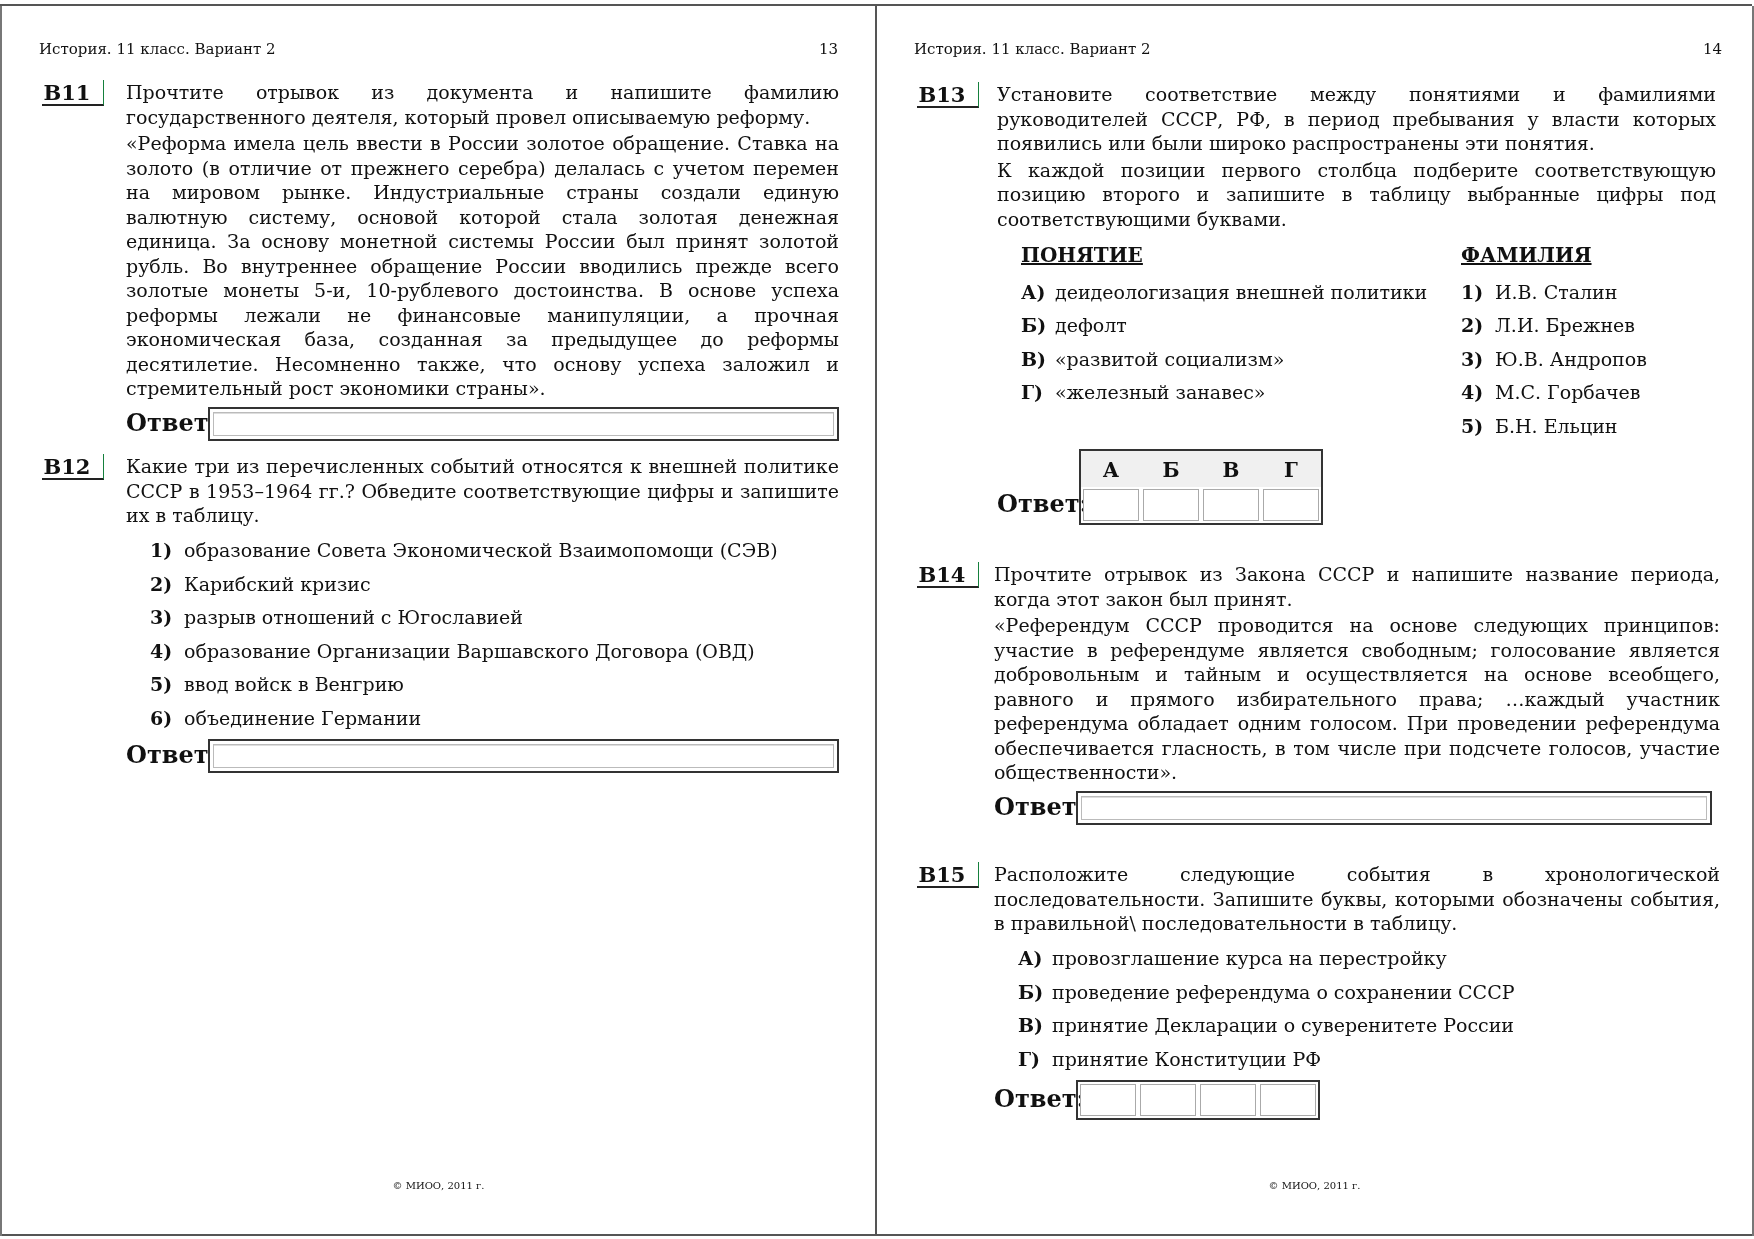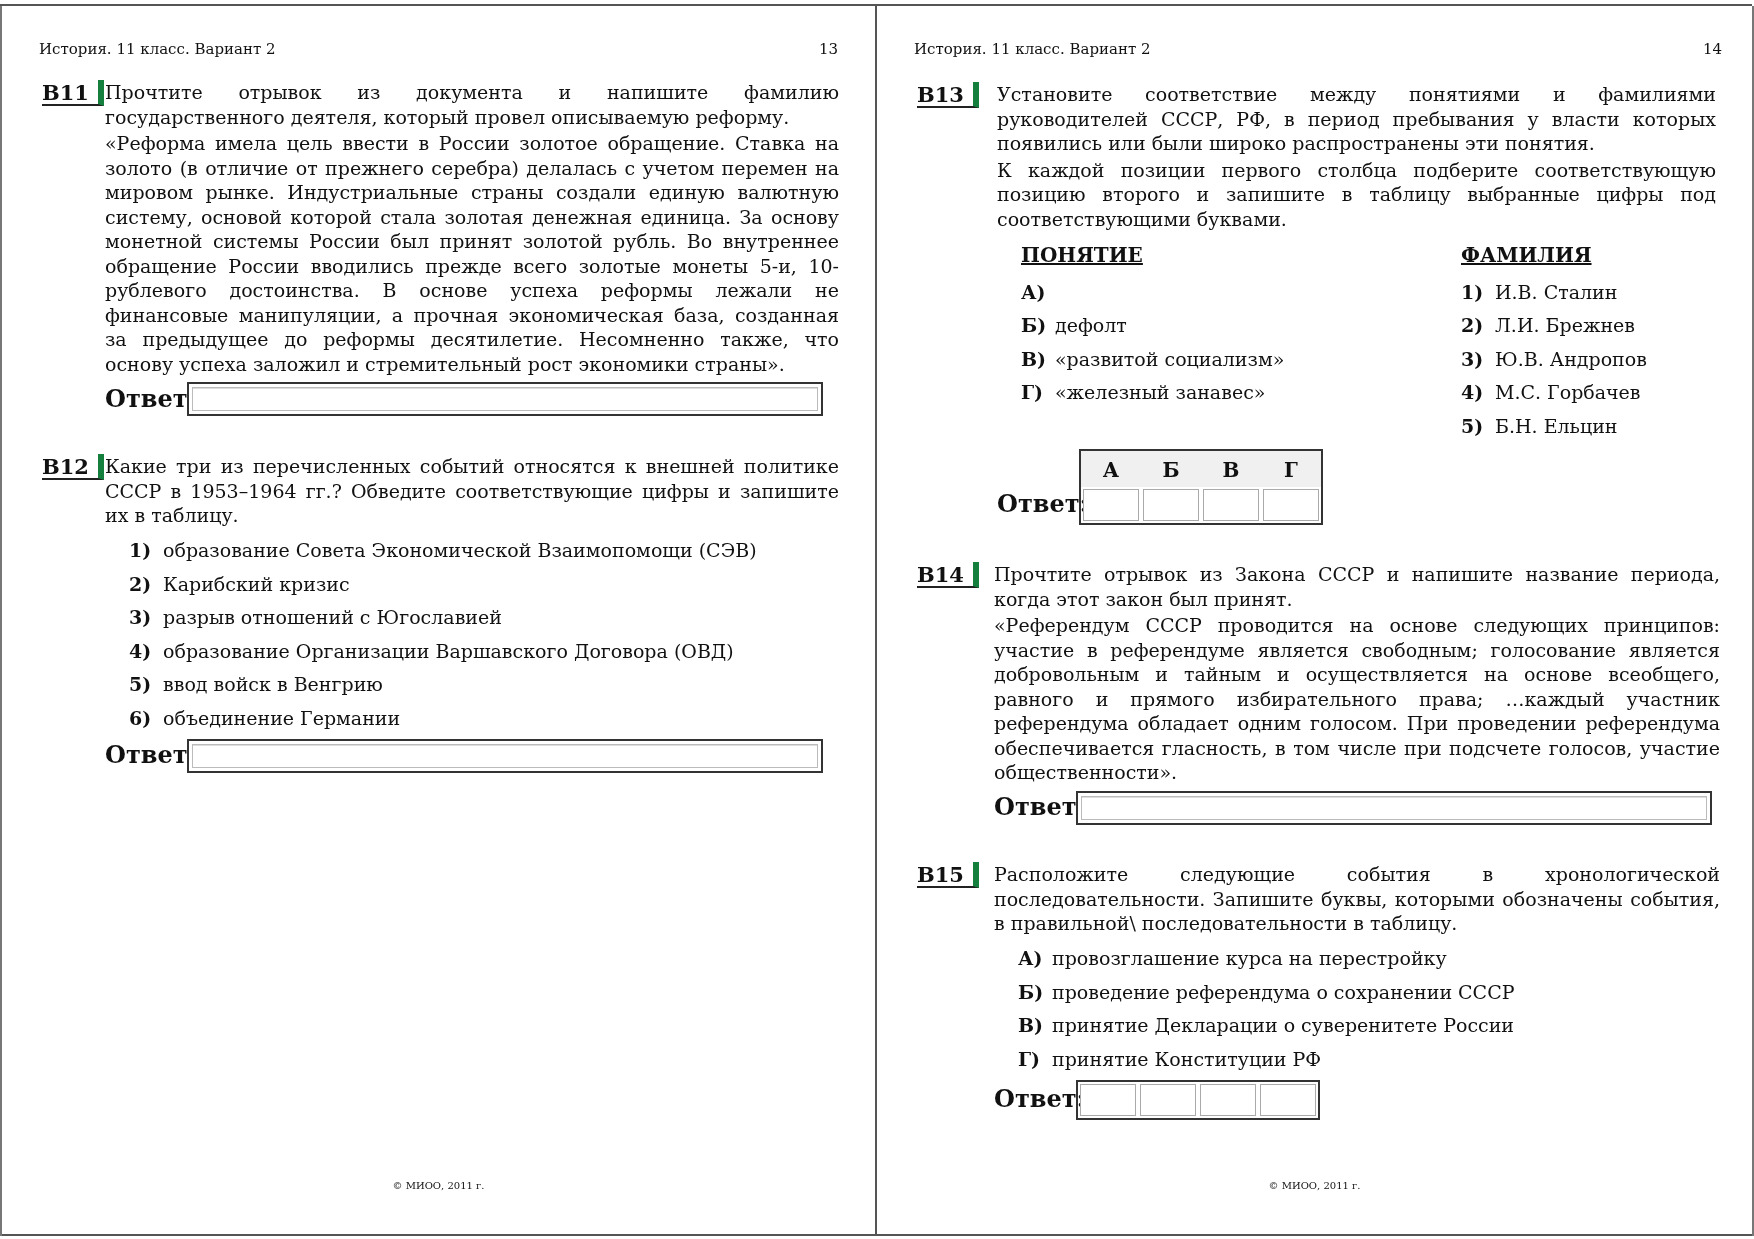--- a/index.html
+++ b/index.html
@@ -7,22 +7,22 @@
          font-family:"DejaVu Serif","Liberation Serif",serif; color:#111; }
   .frame { position:absolute; left:0; top:4px; width:1752px; height:1232px;
            border-top:2px solid #555; border-bottom:2px solid #555; box-sizing:border-box; }
   .page { position:absolute; top:6px; height:1230px; box-sizing:border-box; }
   .page.left { left:0; width:877px; border-left:2px solid #777; border-right:2px solid #555; }
   .page.right { left:877px; width:877px; border-right:2px solid #777; }
   .hdr { position:absolute; top:34px; left:37px; right:37px; font-size:15px; display:flex; justify-content:space-between; }
   .page.right .hdr { left:37px; right:30px; }
   .task { position:absolute; left:0; right:0; }
   .tnum { position:absolute; left:40px; width:62px; height:26px; font-weight:bold; font-size:21px;
-          text-align:center; border-bottom:2px solid #222; border-right:6px solid #15803d; line-height:26px; padding-right:11px; box-sizing:border-box; }
-  .tbody { position:absolute; left:103px; right:36px; font-size:19px; line-height:24.5px; text-align:justify; }
+          text-align:center; border-bottom:2px solid #222; border-right:1px solid #15803d; line-height:26px; padding-right:11px; box-sizing:border-box; }
+  .tbody { position:absolute; left:124px; right:36px; font-size:19px; line-height:24.5px; text-align:justify; }
   .tbody p { margin:0 0 2px 0; }
   .list { margin:6px 0 0 24px; }
   .li { display:flex; height:33.5px; align-items:center; }
   .li .k { font-weight:bold; width:34px; }
   .ans { display:flex; align-items:center; margin-top:4px; }
   .ans .lbl { font-weight:bold; font-size:24px; width:82px; }
   .abox { height:34px; border:2px solid #333; box-sizing:border-box; padding:3px; background:#fff; }
   .abox .inner { width:100%; height:100%; border:1px solid #bbb; box-sizing:border-box; box-shadow: inset 0 1px 0 #ddd; }
   .grid4 { border:2px solid #333; display:grid; grid-template-columns:repeat(4,60px); box-sizing:border-box; }
   .grid4 .h { height:36px; background:#f0f0f0; text-align:center; font-weight:bold; font-size:20px; line-height:38px; }
@@ -109,20 +109,21 @@
   <div class="task" style="top:76px;">
     <div class="tnum">B13</div>
     <div class="tbody" style="left:120px;">
       <p>Установите соответствие между понятиями и фамилиями руководителей СССР, РФ, в период пребывания у власти которых появились или были широко распространены эти понятия.</p>
       <p>К каждой позиции первого столбца подберите соответствующую позицию второго и запишите в таблицу выбранные цифры под соответствующими буквами.</p>
       <div class="cols">
         <div class="colA">
           <div class="colhd">ПОНЯТИЕ</div>
           <div class="li">
               <span class="k">А)</span>
+              <span>деидеологизация внешней политики</span>
             </div>
           <div class="li">
               <span class="k">Б)</span>
               <span>дефолт</span>
             </div>
           <div class="li">
               <span class="k">В)</span>
               <span>«развитой социализм»</span>
             </div>
           <div class="li">

